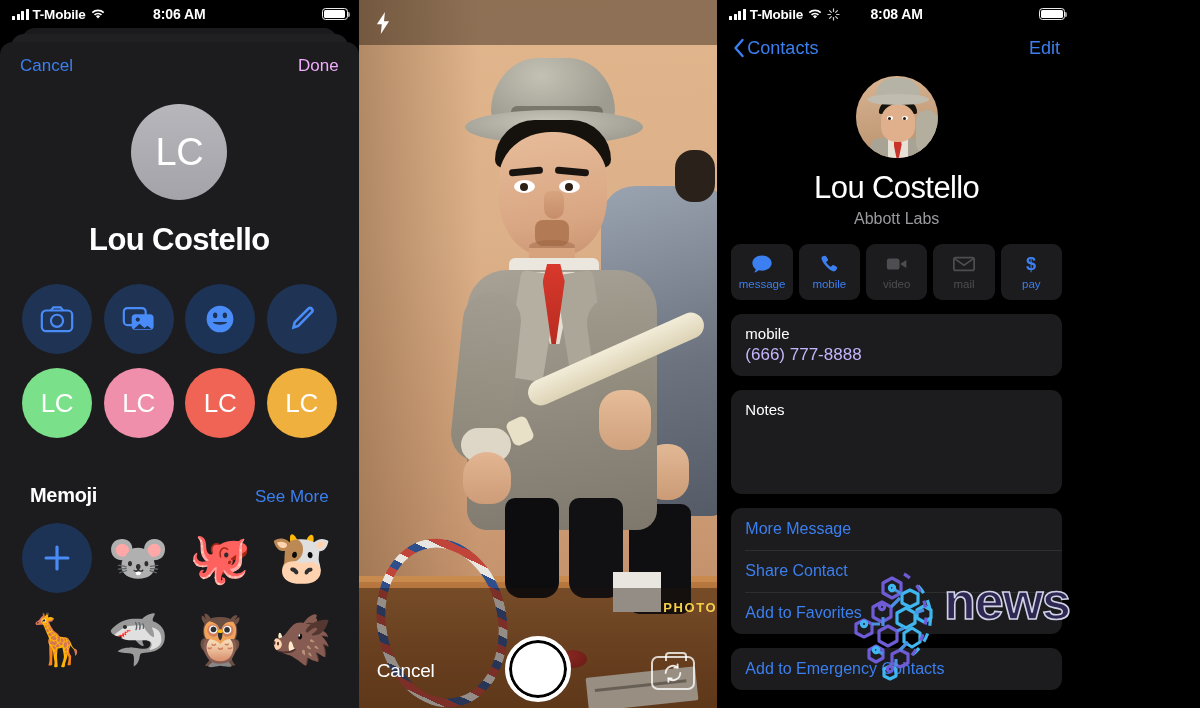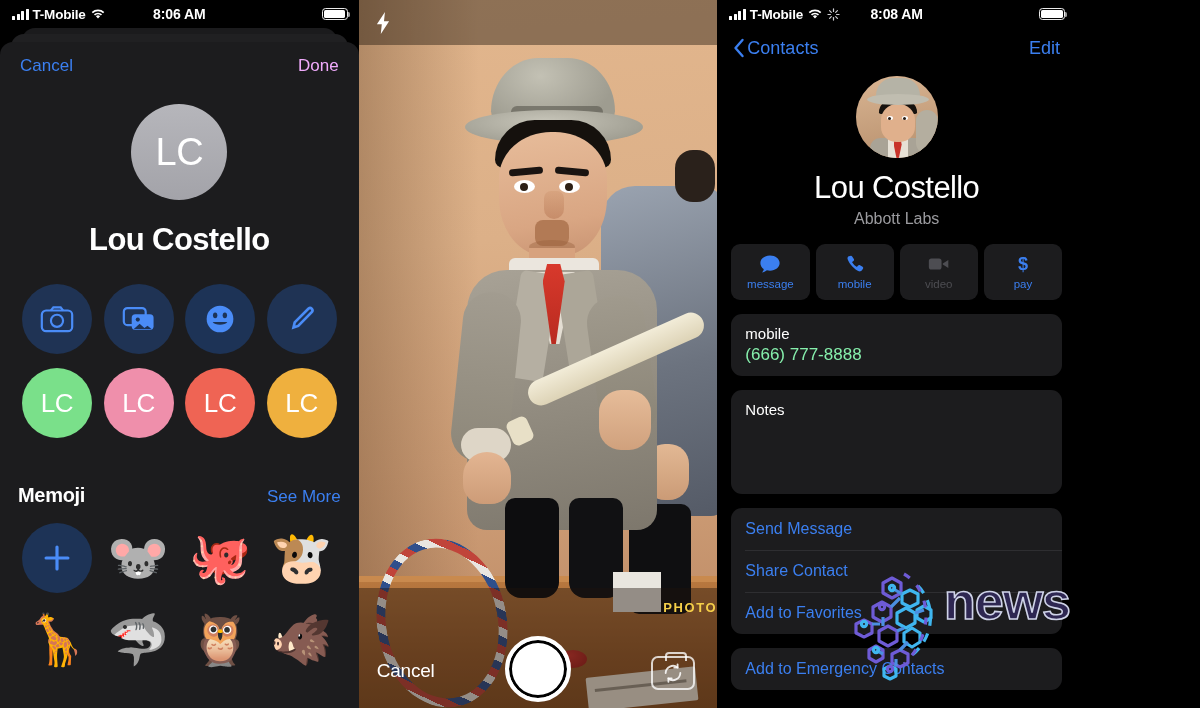--- a/index.html
+++ b/index.html
@@ -87,21 +87,21 @@
 
   .color-row { display: flex; justify-content: space-between; padding: 0 22px; margin-top: 14px; }
   .color-circle {
     width: 70px; height: 70px; border-radius: 50%;
     display: flex; align-items: center; justify-content: center;
     color: #fff; font-size: 26px; letter-spacing: -.3px;
   }
 
   .memoji-header {
     display: flex; justify-content: space-between; align-items: baseline;
-    padding: 0 18px; margin-top: 46px;
+    padding: 0 30px; margin-top: 46px;
   }
   .memoji-title { color: #fff; font-size: 20px; font-weight: bold; letter-spacing: -.3px; }
   .memoji-more { color: #3b7ff0; font-size: 17px; }
 
   .memoji-grid { padding: 0 22px; margin-top: 16px; }
   .memoji-row { display: flex; justify-content: space-between; margin-bottom: 12px; }
   .memoji-cell {
     width: 70px; height: 70px; display: flex;
     align-items: center; justify-content: center; font-size: 50px; line-height: 1;
   }
@@ -391,21 +391,21 @@
     justify-content: center; gap: 4px;
   }
   .c-act svg { width: 22px; height: 20px; }
   .c-act span { font-size: 11.5px; color: #3b7ff0; }
   .c-act.dim span { color: #4d4d52; }
 
   .c-card {
     margin: 14px 14px 0; background: #1c1c1e; border-radius: 11px; padding: 11px 14px;
   }
   .c-label { color: #fff; font-size: 15px; }
-  .c-value { color: #86efac; font-size: 17px; margin-top: 3px; }
+  .c-value { color: #c4b5fd; font-size: 17px; margin-top: 3px; }
   .c-notes { height: 104px; }
 
   .c-list { margin: 14px 14px 0; background: #1c1c1e; border-radius: 11px; overflow: hidden; }
   .c-li { padding: 12px 14px; color: #3b7ff0; font-size: 16px; position: relative; }
   .c-li + .c-li::before {
     content: ""; position: absolute; left: 14px; right: 0; top: 0; height: 1px; background: #2e2e31;
   }
 
   
   .watermark {
@@ -688,39 +688,46 @@
           </svg>
         <span>mobile</span>
       </div>
       <div class="c-act dim">
         <svg viewBox="0 0 26 18">
             <rect x="1" y="2.5" width="15" height="13" rx="3" fill="#4d4d52"></rect>
             <path d="M17.5 8.5l6.5-4.2v9.4l-6.5-4.2z" fill="#4d4d52"></path>
           </svg>
         <span>video</span>
       </div>
+      <div class="c-act dim">
+        <svg viewBox="0 0 26 18">
+            <rect x="1" y="1.5" width="24" height="15" rx="2" fill="none" stroke="#4d4d52" stroke-width="2"></rect>
+            <path d="M1.8 2.6 13 10.4 24.2 2.6" fill="none" stroke="#4d4d52" stroke-width="2"></path>
+          </svg>
+        <span>mail</span>
+      </div>
       <div class="c-act">
         <svg viewBox="0 0 16 22">
             <text x="8" y="18" text-anchor="middle" font-size="20" font-weight="bold" fill="#3b7ff0" font-family="Liberation Sans, sans-serif">$</text>
           </svg>
         <span>pay</span>
       </div>
     </div>
 
     <div class="c-card">
       <div class="c-label">mobile</div>
       <div class="c-value">(666) 777-8888</div>
     </div>
 
     <div class="c-card c-notes">
       <div class="c-label">Notes</div>
     </div>
 
     <div class="c-list">
-      <div class="c-li">Send Message</div>
+      <div class="c-li">More Message</div>
       <div class="c-li">Share Contact</div>
       <div class="c-li">Add to Favorites</div>
     </div>
 
     <div class="c-list">
       <div class="c-li">Add to Emergency Contacts</div>
     </div>
 
     <div class="watermark">
       <svg class="wm-globe" viewBox="0 0 112 116">

